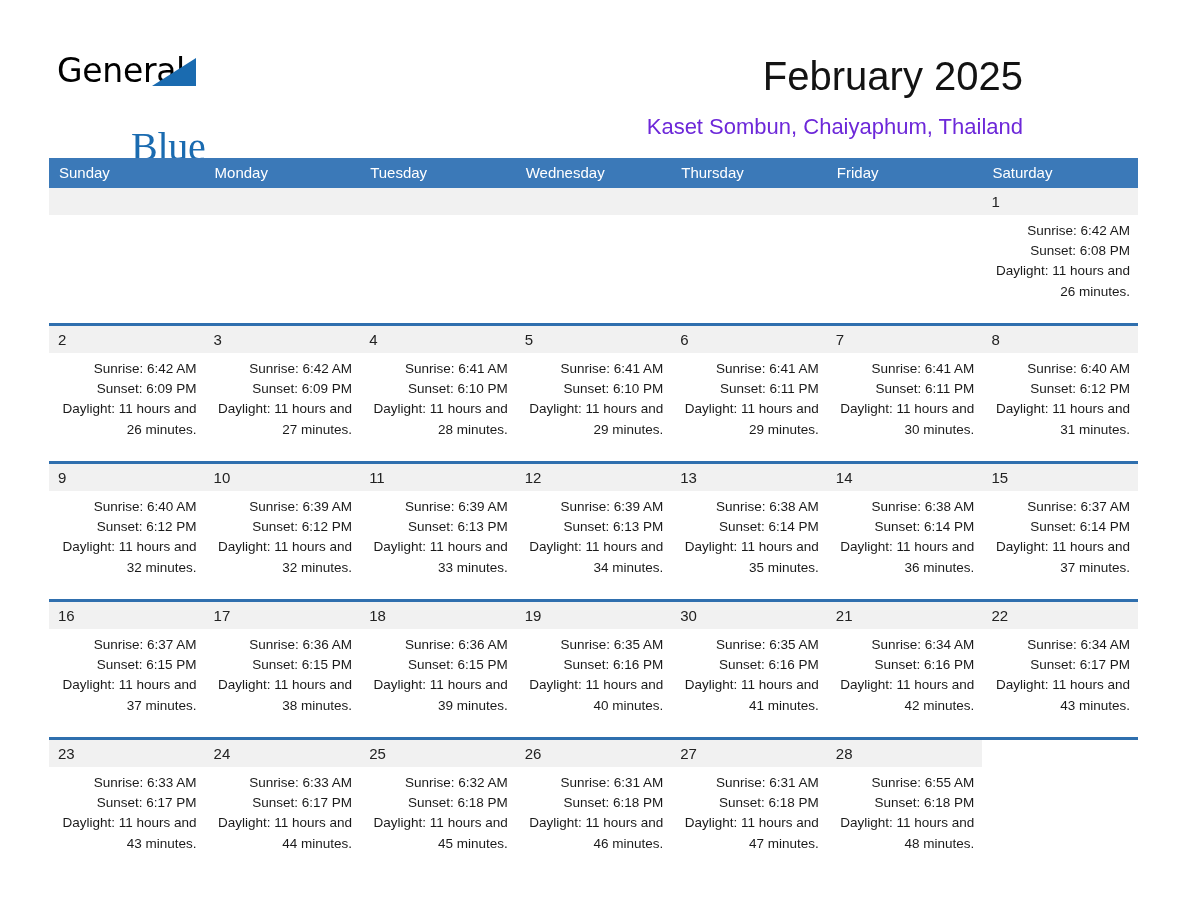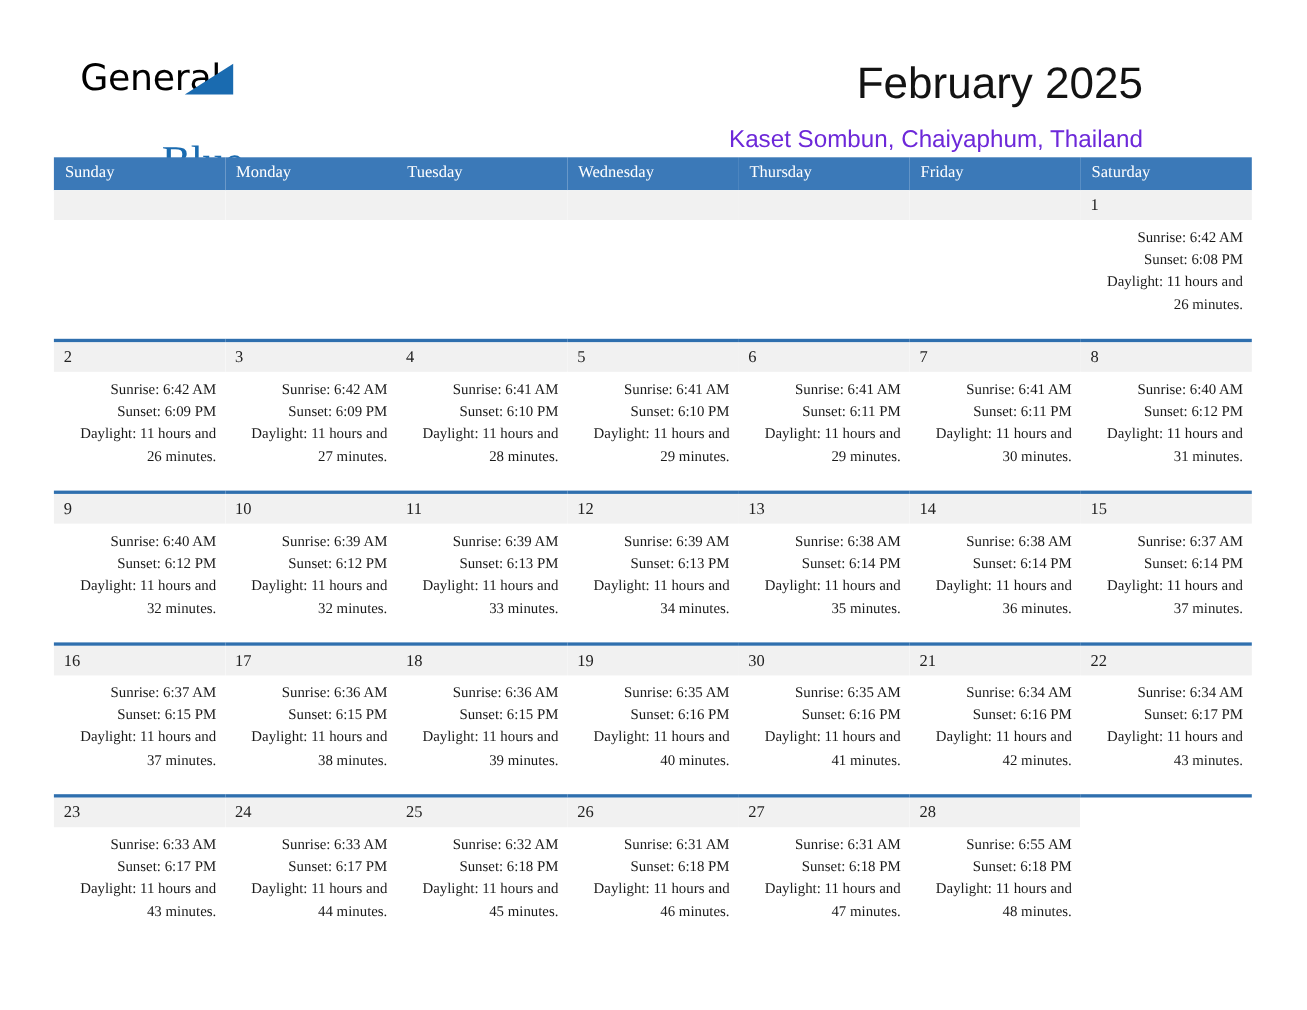--- a/index.html
+++ b/index.html
@@ -17,21 +17,21 @@
   .page {
     position: relative;
     width: 1188px;
     height: 918px;
     box-sizing: border-box;
   }
 
   
   .header {
     position: absolute;
-    left: 16px;
+    left: 0;
     top: 0;
     width: 1080px;
     height: 152px;
   }
   .logo {
     position: absolute;
     left: 57px;
     top: 52px;
     width: 280px;
     height: 76px;
@@ -85,23 +85,22 @@
     line-height: 26px;
     text-align: right;
     color: #6d28d9;
     white-space: nowrap;
   }
 
   
   .calendar {
     position: absolute;
     left: 49px;
-    top: 143px;
+    top: 158px;
     width: 1089px;
-    font-family: Liberation Serif, serif;
   }
   table.cal {
     border-collapse: collapse;
     table-layout: fixed;
     width: 1089px;
   }
   table.cal col { width: 155.57px; }
 
   thead th {
     background: #3b79b8;

